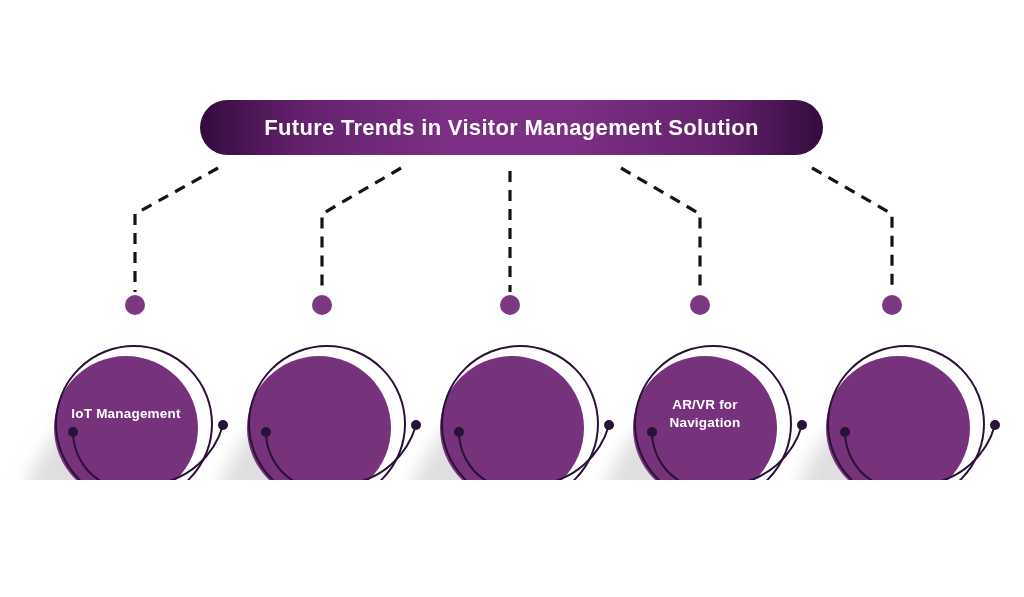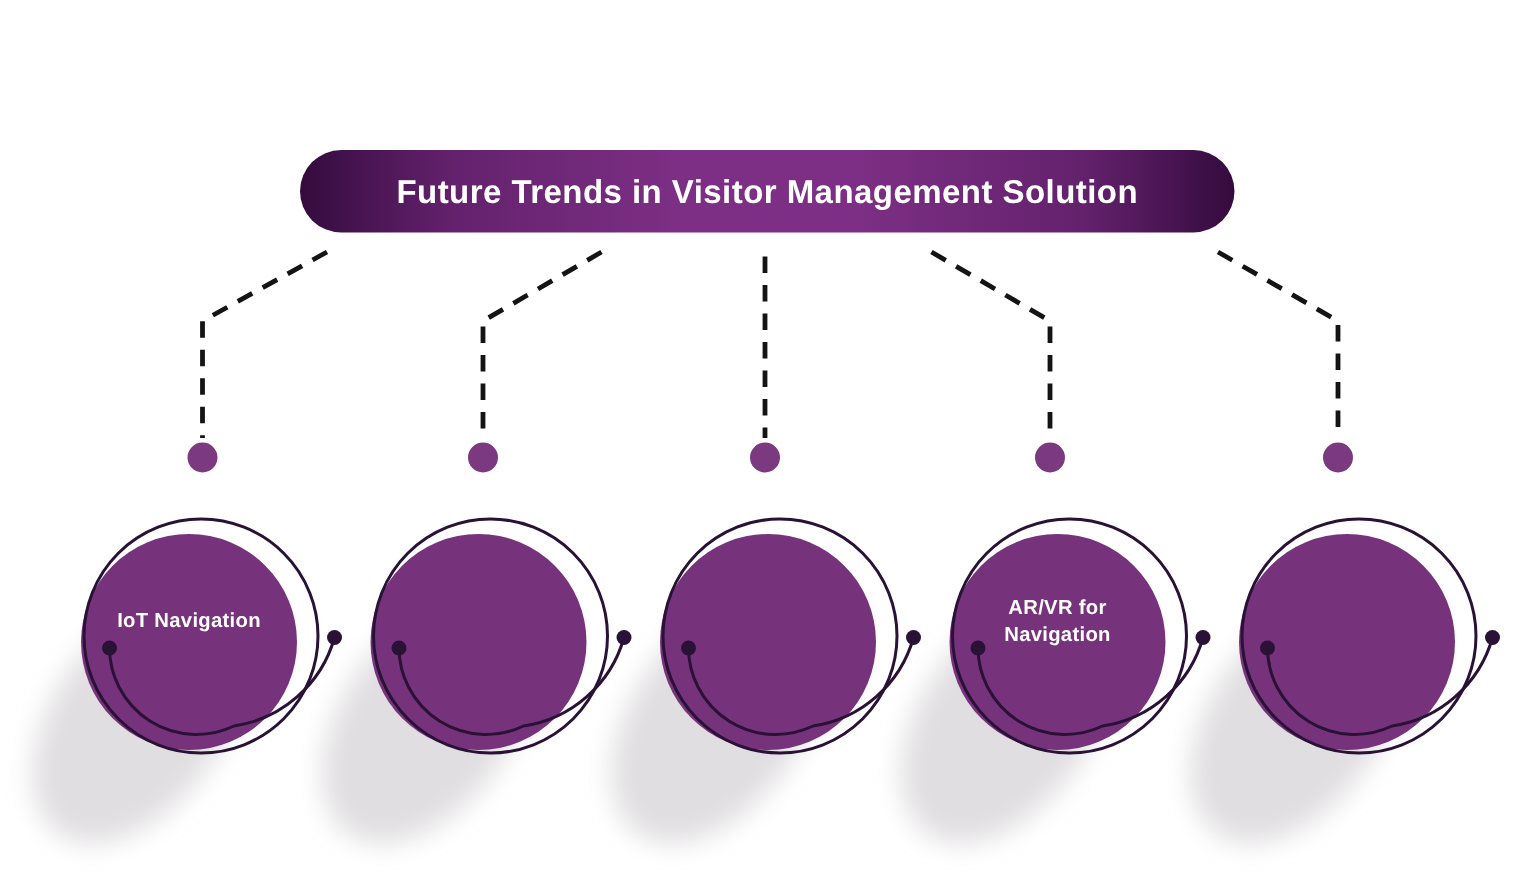--- a/index.html
+++ b/index.html
@@ -2,21 +2,21 @@
 <html style="--background: #ffffff; --node-fill: #76337c; --banner-center: #7c2f84; --banner-edge: #340b3e; --outline: #2a1136; --connector: #141414; --connector-dot: #7b3a80; --text: #ffffff; --shadow: #dbd8db;"><head>
 <meta charset="utf-8">
 <style>
   :root{
     --background:#ffffff; --node-fill:#76337c; --banner-center:#7c2f84;
     --banner-edge:#340b3e; --outline:#2a1136; --connector:#141414;
     --connector-dot:#7b3a80; --text:#ffffff; --shadow:#dbd8db;
   }
   *{margin:0;padding:0;box-sizing:border-box;}
   body{background:var(--background);font-family:"Liberation Sans",sans-serif;}
-  .stage{position:relative;width:1024px;height:597px;background:var(--background);overflow:hidden;}
+  .stage{position:relative;width:1024px;height:480px;background:var(--background);overflow:hidden;}
   .art{position:absolute;left:0;top:0;width:1024px;height:597px;}
   .shadow-blob{fill:var(--shadow);opacity:.85;}
   .connector-line{fill:none;stroke:var(--connector);stroke-width:3.2;stroke-dasharray:11 8;}
   .connector-dot{fill:var(--connector-dot);}
   .node-fill{fill:var(--node-fill);}
   .ring{fill:none;stroke:var(--outline);stroke-width:2;}
   .spiral{fill:none;stroke:var(--outline);stroke-width:2;}
   .sdot{fill:var(--outline);}
   .banner{
     position:absolute;left:200px;top:100px;width:623px;height:55px;
@@ -100,17 +100,17 @@
         <circle class="sdot" cx="-53" cy="4" r="5"></circle>
         <circle class="sdot" cx="97" cy="-3" r="5"></circle>
       </g>
     </g>
   </svg>
 
   <div class="banner">
     <span>Future Trends in Visitor Management Solution</span>
   </div>
 
-  <div class="node-label" style="left:48px;">IoT Navigation</div>
+  <div class="node-label" style="left:48px;">IoT Management</div>
   <div class="node-label" style="left:627px;">AR/VR for
 Navigation</div>
 
 </div>
 
 </body></html>

